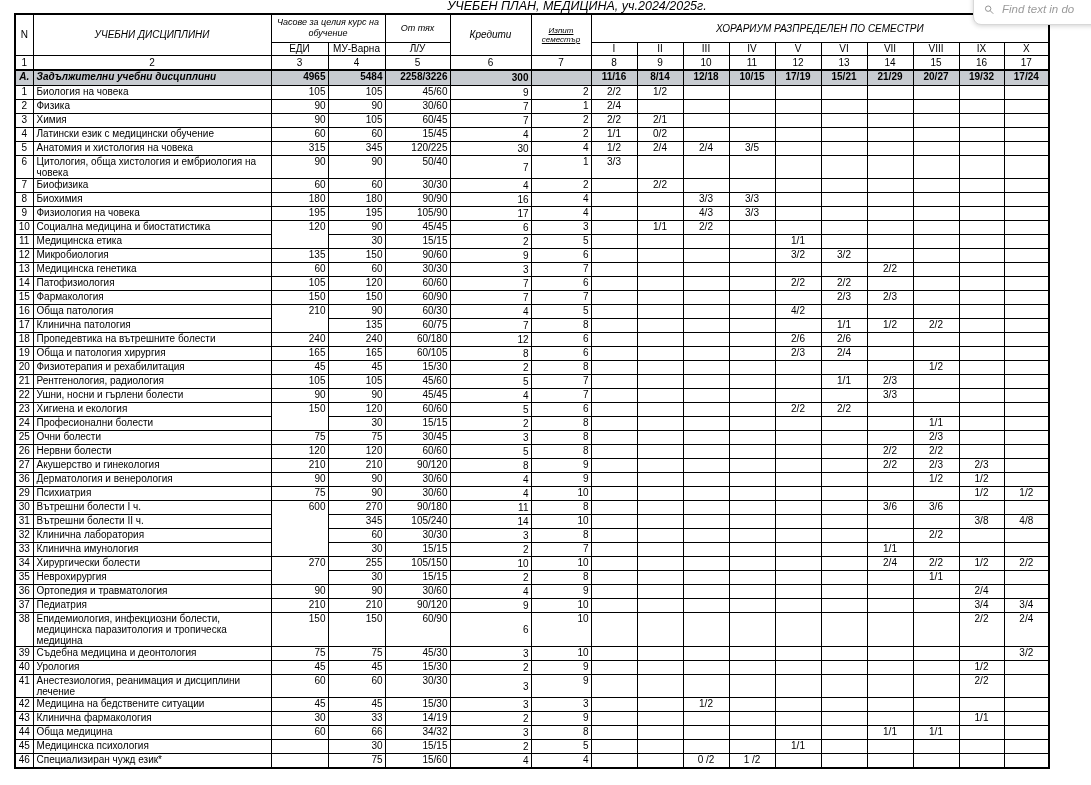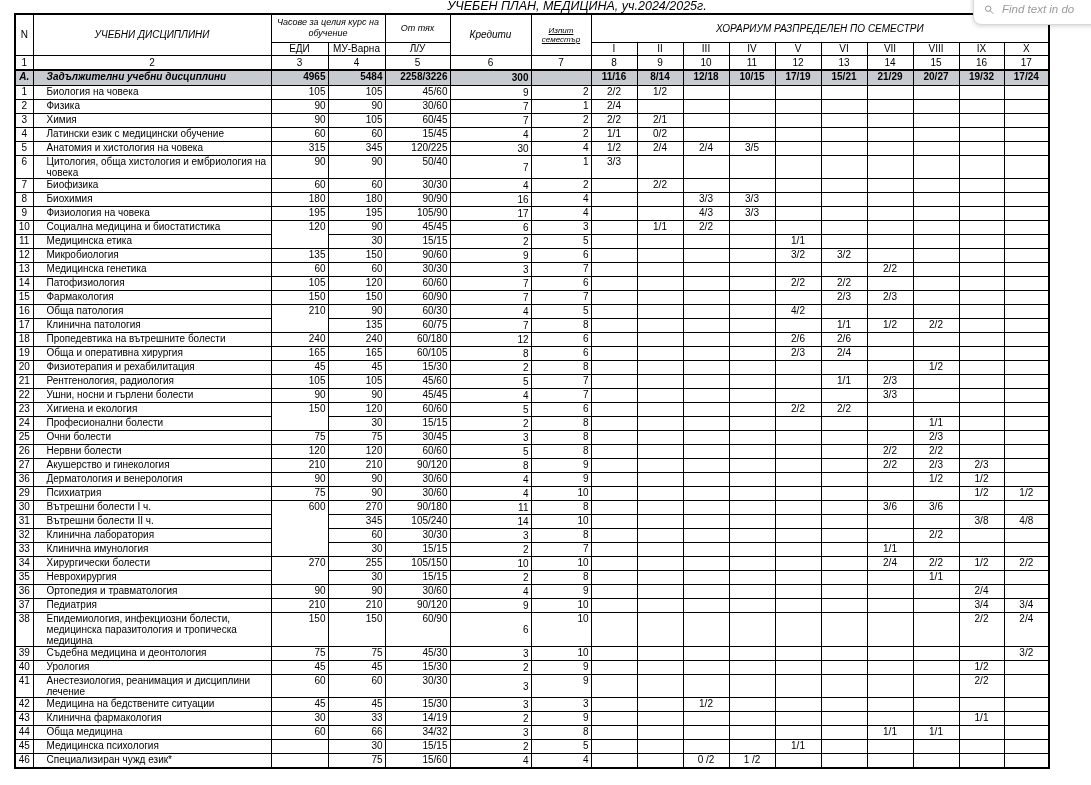--- a/index.html
+++ b/index.html
@@ -12,21 +12,21 @@
     overflow:hidden;font-weight:400;vertical-align:top;}
   th{vertical-align:middle;font-weight:400;}
   thead tr.h1{height:28px;}
   thead tr.h2{height:13px;}
   thead tr.h3 th{height:13px;text-align:center;border-bottom:2px solid #000;}
   .it{font-style:italic;}
   .sm{font-size:9px;}
   .xs{font-size:8px;line-height:9px;text-decoration:underline;}
   .c{text-align:center;}
   .num{text-align:right;}
-  .name{padding-left:13px;}
+  .name{padding-left:3px;}
   tbody tr{height:14px;}
   tbody tr.total{height:16px;}
   .grey{background:#c7cbd0;}
   .b{font-weight:700;}
   .cred{vertical-align:middle;}
   .findbar{position:absolute;top:-7px;right:-14px;width:132px;height:32px;background:#fff;
     border:1px solid #d8d8d8;border-radius:0 0 0 8px;box-shadow:0 1px 5px rgba(0,0,0,.18);
     display:flex;align-items:center;padding-left:10px;box-sizing:border-box;}
   .findbar input{border:none;outline:none;background:transparent;width:100px;margin-left:6px;
     font-family:"Liberation Sans",sans-serif;font-size:11.5px;font-style:italic;color:#444;}
@@ -457,21 +457,21 @@
         <td class="c"></td>
         <td class="c">2/6</td>
         <td class="c">2/6</td>
         <td class="c"></td>
         <td class="c"></td>
         <td class="c"></td>
         <td class="c"></td>
       </tr>
       <tr>
         <td class="c">19</td>
-        <td class="name">Обща и оперативна хирургия</td>
+        <td class="name">Обща и патология хирургия</td>
         <td class="num">165</td>
         <td class="num">165</td>
         <td class="num">60/105</td>
         <td class="num cred">8</td>
         <td class="num">6</td>
         <td class="c"></td>
         <td class="c"></td>
         <td class="c"></td>
         <td class="c"></td>
         <td class="c">2/3</td>

